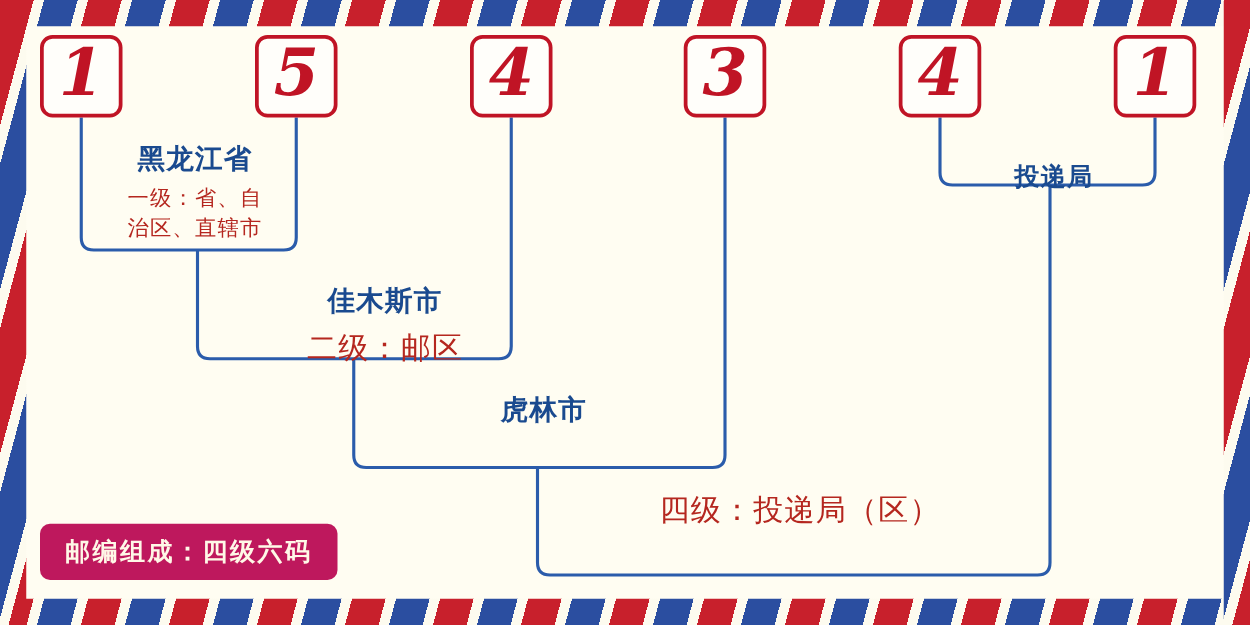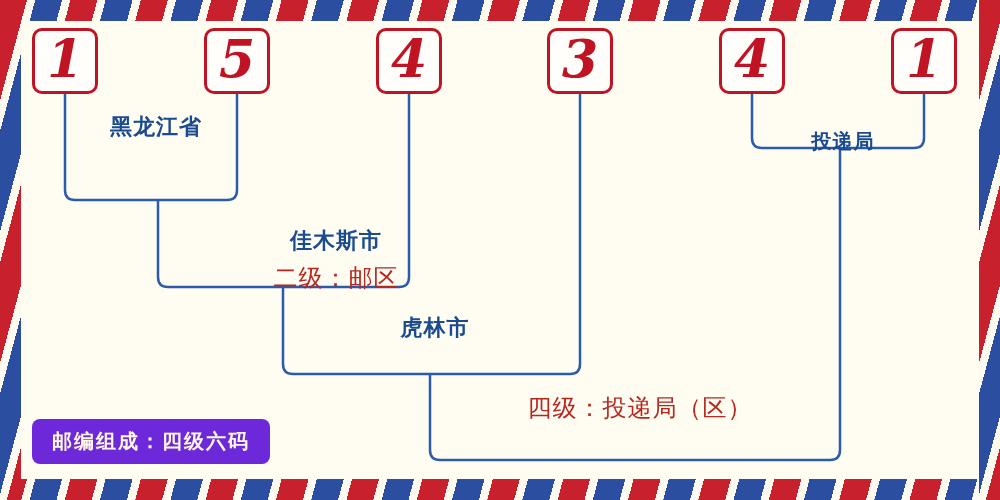--- a/index.html
+++ b/index.html
@@ -57,32 +57,32 @@
   }
   .lvl-desc{
     margin-top:6px;
     font-size:24px;color:#b5271f;
     line-height:1.4;
     white-space:pre-line;
     letter-spacing:1px;
   }
   .lv1{left:70px;top:112px;width:172px;}
   .lv1 .lvl-desc{font-size:17px;}
-  .lv2{left:158px;top:226px;width:300px;margin-left:28px;}
+  .lv2{left:158px;top:226px;width:300px;}
   .lv3{left:285px;top:313px;width:300px;}
   .lv4{left:440px;top:392px;width:400px;}
   .lv4 .lvl-desc{margin-top:0;}
   .lv5{left:762px;top:128px;width:162px;}
   .lv5 .lvl-name{font-size:20px;}
 
   
   .badge{
     position:absolute;
     left:32px;top:419px;
-    background:#6d28d9;
+    background:#be185d;
     color:#fff8e7;
     font-size:20px;font-weight:bold;
     letter-spacing:2px;
     padding:9px 20px;
     border-radius:8px;
   }
 </style>
 </head>
 <body>
 
@@ -122,20 +122,22 @@
   </div>
   <div class="digit-box db4">
     <span class="digit">4</span>
   </div>
   <div class="digit-box db5">
     <span class="digit">1</span>
   </div>
 
   <div class="lvl lv1">
     <div class="lvl-name">黑龙江省</div>
+    <div class="lvl-desc">一级：省、自
+治区、直辖市</div>
   </div>
 
   <div class="lvl lv2">
     <div class="lvl-name">佳木斯市</div>
     <div class="lvl-desc">二级：邮区</div>
   </div>
 
   <div class="lvl lv3">
     <div class="lvl-name">虎林市</div>
   </div>

